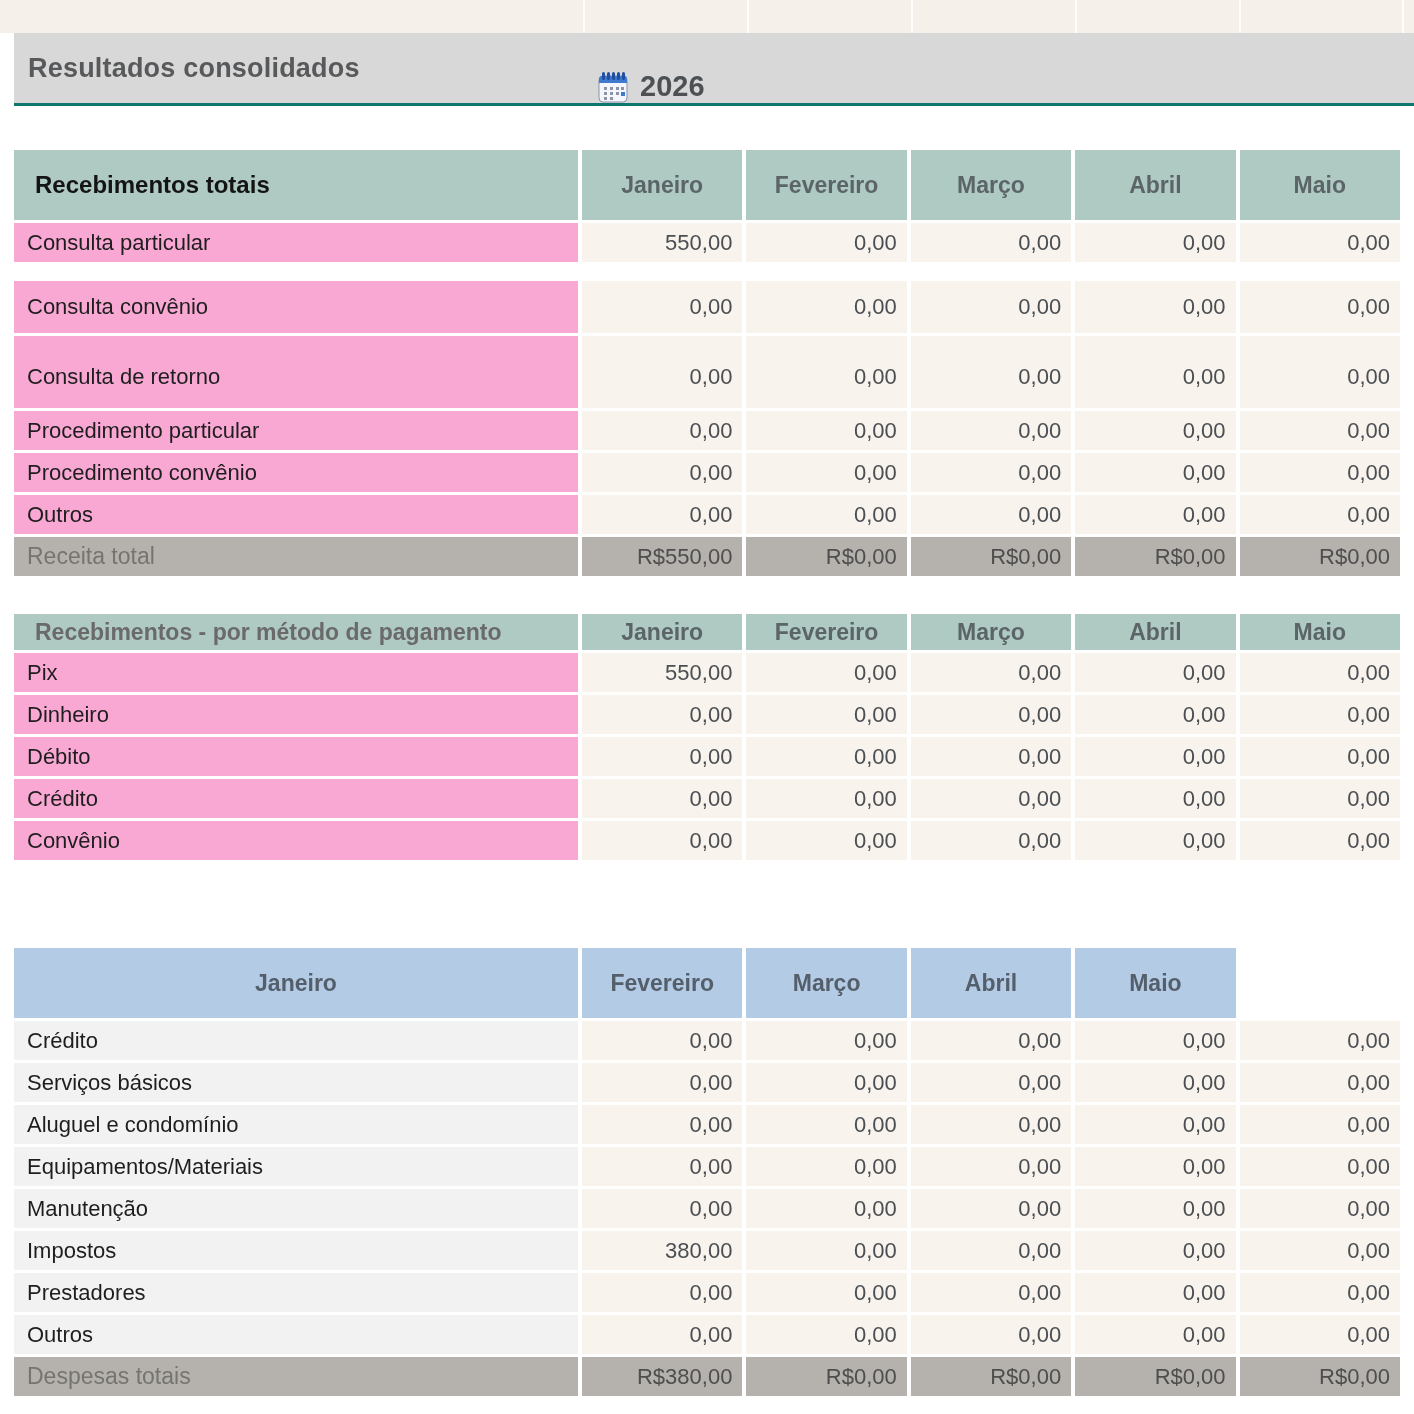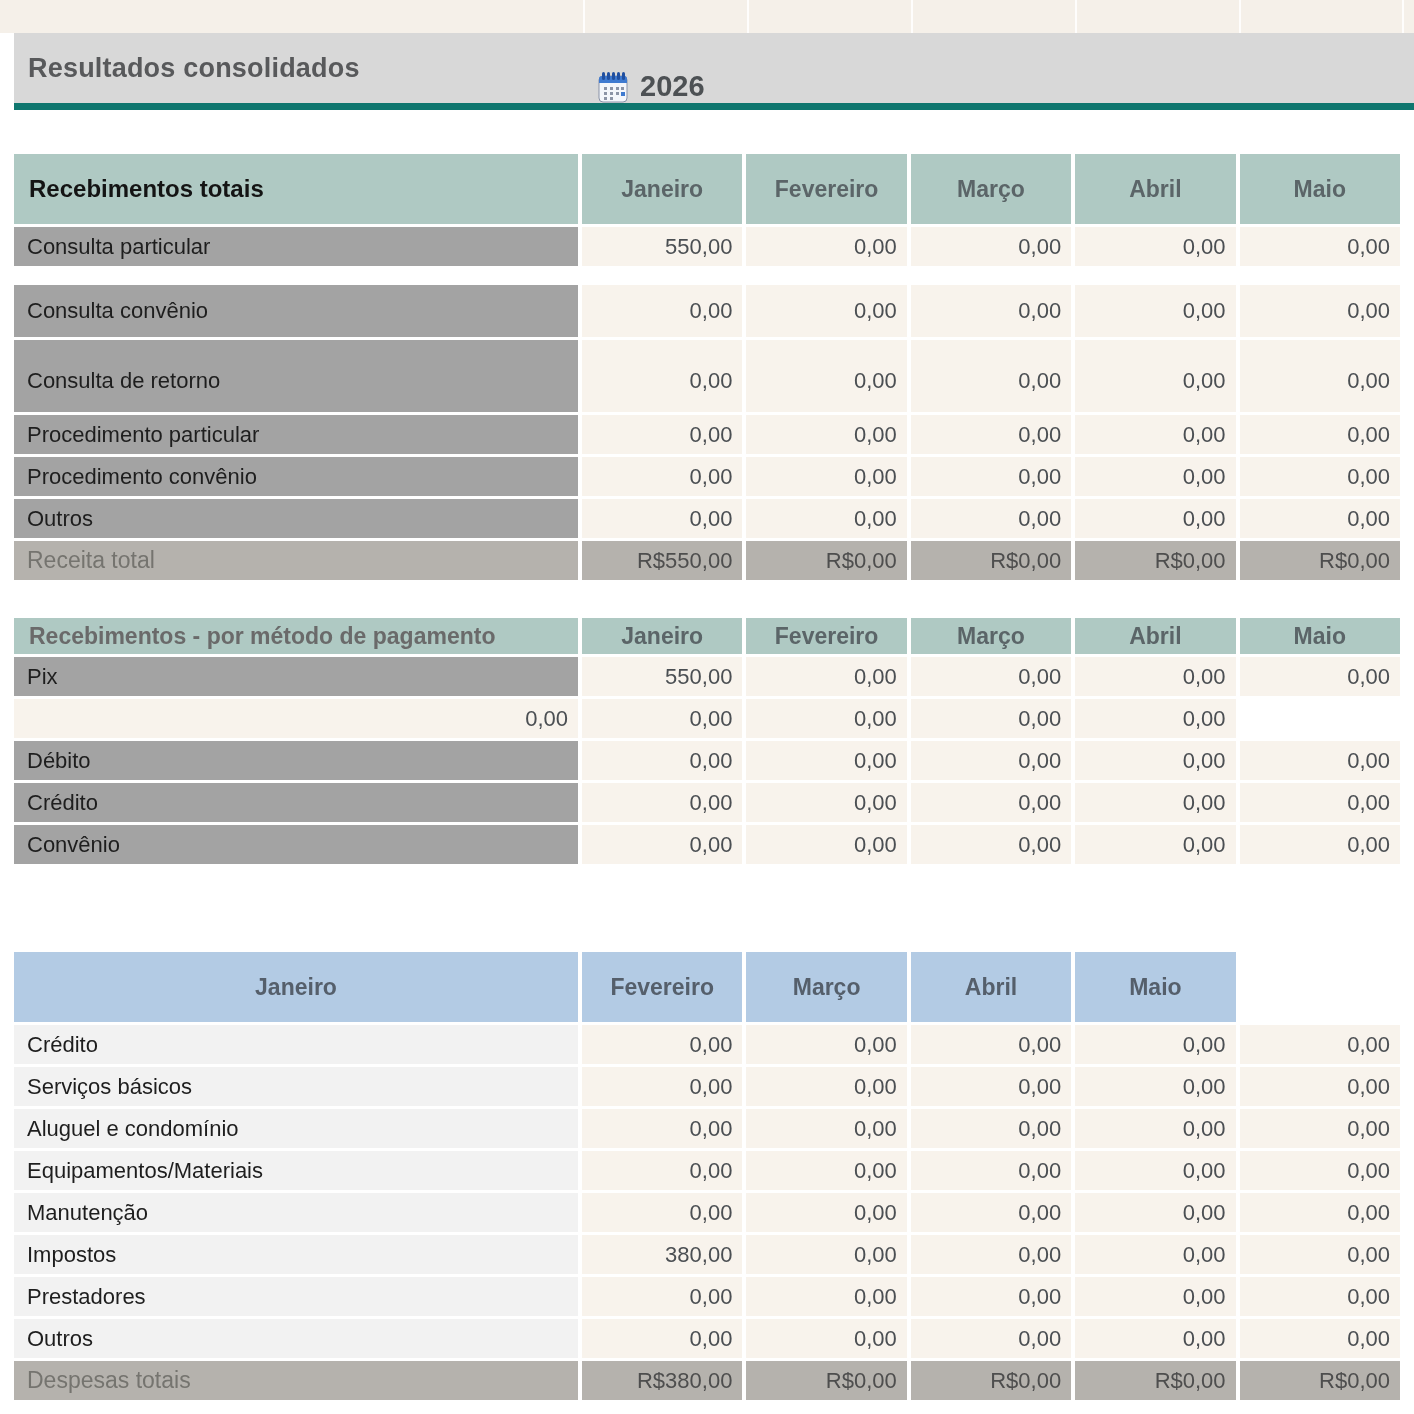--- a/index.html
+++ b/index.html
@@ -8,21 +8,21 @@
     font-family:"Liberation Sans","DejaVu Sans",sans-serif;
     -webkit-font-smoothing:antialiased;
   }
   
   .top-strip{position:relative;height:33px;background:#f5f0e9;}
   .top-strip .tick{position:absolute;top:0;bottom:0;width:2px;background:#ffffff;opacity:.85;}
 
   
   .title-bar{
     position:relative;margin-left:14px;height:70px;background:#d8d8d8;
-    border-bottom:7px solid #0f766e;display:flex;align-items:center;
+    border-bottom:3px solid #0f766e;display:flex;align-items:center;
   }
   .page-title{font-size:27px;font-weight:bold;color:#58595b;padding-left:14px;letter-spacing:.2px;}
   .year-group{position:absolute;left:584px;top:0;height:100%;display:flex;align-items:flex-end;gap:12px;}
   .year-label{font-size:29px;font-weight:bold;color:#4d5154;}
 
   .content{margin:0 14px;}
 
   
   .tbl{display:flex;flex-direction:column;row-gap:3px;}
   .row{display:grid;grid-template-columns:564px 1fr 1fr 1fr 1fr 1fr;column-gap:4px;}
@@ -31,27 +31,27 @@
   .t1{margin-top:44px;}
   .t2{margin-top:38px;}
   .t3{margin-top:88px;}
 
   
   .t-green .hrow .cell{background:#afc9c3;}
   .t-blue  .hrow .cell{background:#b3cbe4;}
   .t1 .hrow .cell{min-height:70px;}
   .t2 .hrow .cell{min-height:36px;}
   .t3 .hrow .cell{min-height:70px;}
-  .hdr-title{font-weight:bold;font-size:24px;color:#141414;padding-left:15px;}
+  .hdr-title{font-weight:bold;font-size:24px;color:#141414;padding-left:21px;}
   .t2 .hdr-title{color:#6a6a6a;font-size:23px;}
   .hdr-month{font-weight:bold;font-size:23px;color:#5b6568;justify-content:center;}
   .t-blue .hdr-month{color:#555f6b;}
 
   
-  .lbl{background:#a3a3a3;padding-left:13px;font-size:22px;color:#1e1e1e;}
+  .lbl{background:#f9a8d4;padding-left:13px;font-size:22px;color:#1e1e1e;}
   .val{background:#f8f3ec;justify-content:flex-end;padding-right:10px;font-size:22px;color:#4b4f53;}
   .t3 .lbl{background:#f2f2f2;}
   .h52 .cell{min-height:52px;margin-top:16px;}
   .rtall .cell{min-height:72px;align-items:flex-end;padding-bottom:18px;}
 
   
   .trow .cell{background:#b5b2ad;}
   .trow .lbl{color:#75746f;font-weight:normal;font-size:23px;}
   .trow .val{color:#4e4e4e;font-weight:normal;font-size:22px;}
 
@@ -178,20 +178,21 @@
     </div>
     <div class="row">
       <div class="cell lbl">Pix</div>
       <div class="cell val">550,00</div>
       <div class="cell val">0,00</div>
       <div class="cell val">0,00</div>
       <div class="cell val">0,00</div>
       <div class="cell val">0,00</div>
     </div>
     <div class="row">
+      <div class="cell lbl">Dinheiro</div>
       <div class="cell val">0,00</div>
       <div class="cell val">0,00</div>
       <div class="cell val">0,00</div>
       <div class="cell val">0,00</div>
       <div class="cell val">0,00</div>
     </div>
     <div class="row">
       <div class="cell lbl">Débito</div>
       <div class="cell val">0,00</div>
       <div class="cell val">0,00</div>

